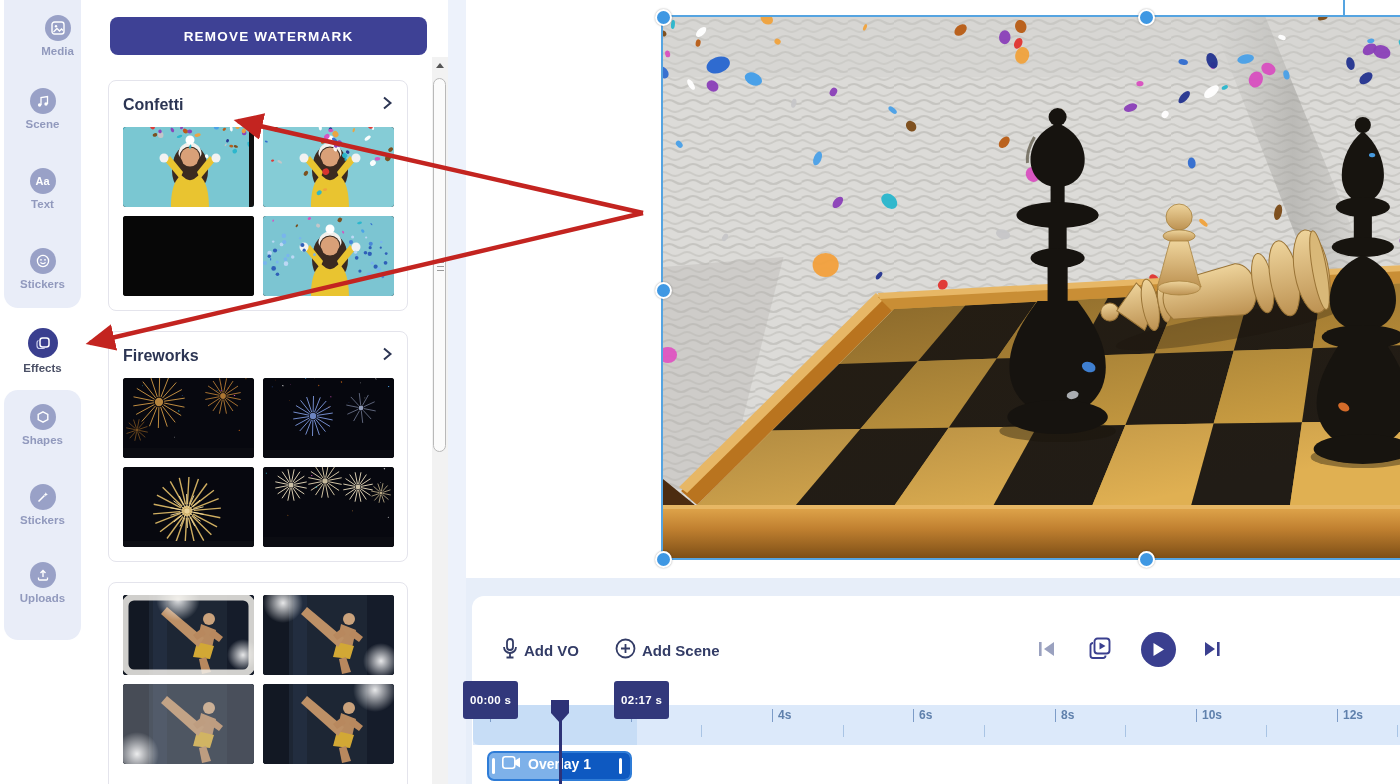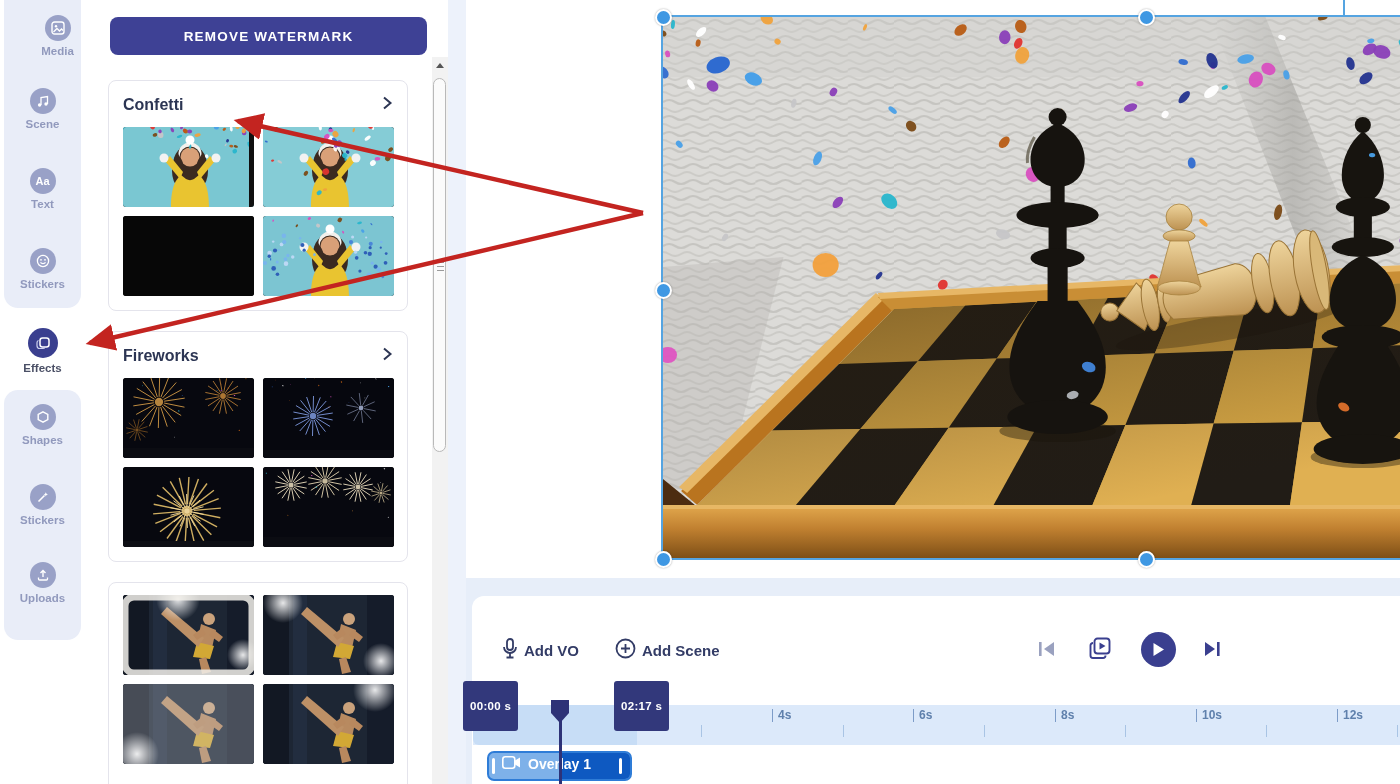--- a/index.html
+++ b/index.html
@@ -56,21 +56,21 @@
   
   #timeline-bg{left:466px;top:578px;width:934px;height:206px;background:#e7eef9;z-index:2;}
   #timeline-panel{left:472px;top:596px;width:928px;height:188px;background:#fff;
       border-top-left-radius:12px;z-index:3;}
   .tl-btn{position:absolute;display:flex;align-items:center;gap:6px;color:#333c66;
       font-size:15px;font-weight:bold;cursor:pointer;z-index:7;}
   .ctrl{position:absolute;z-index:7;cursor:pointer;}
   #play-button{left:1141px;top:632px;width:35px;height:35px;border-radius:50%;background:#3a3f8f;
       display:flex;align-items:center;justify-content:center;}
   .time-badge{position:absolute;background:#32387b;color:#fff;font-size:11.5px;font-weight:bold;
-      padding:19px 7px;border-radius:3px;z-index:8;letter-spacing:.3px;}
+      padding:13px 7px;border-radius:3px;z-index:8;letter-spacing:.3px;}
   #ruler{left:473px;top:705px;width:927px;height:40px;background:#dce9fa;z-index:5;}
   #ruler-highlight{position:absolute;left:0;top:0;width:164px;height:40px;background:#c7ddf6;
       border-radius:6px 0 0 6px;}
   .tick-major{position:absolute;top:4px;width:1px;height:13px;background:#7d9cc8;}
   .tick-minor{position:absolute;top:20px;width:1px;height:12px;background:#a9c4e4;}
   .tick-label{position:absolute;top:3px;font-size:12px;font-weight:bold;color:#5f80ac;}
   #overlay-bar{left:487px;top:751px;width:145px;height:30px;background:#7eb1e9;
       border:2px solid #2e7cd7;border-radius:7px;box-sizing:border-box;z-index:6;cursor:pointer;}
   #overlay-dark{position:absolute;left:72px;top:0;width:69px;height:26px;background:#0e59c1;
       border-radius:0 5px 5px 0;}

